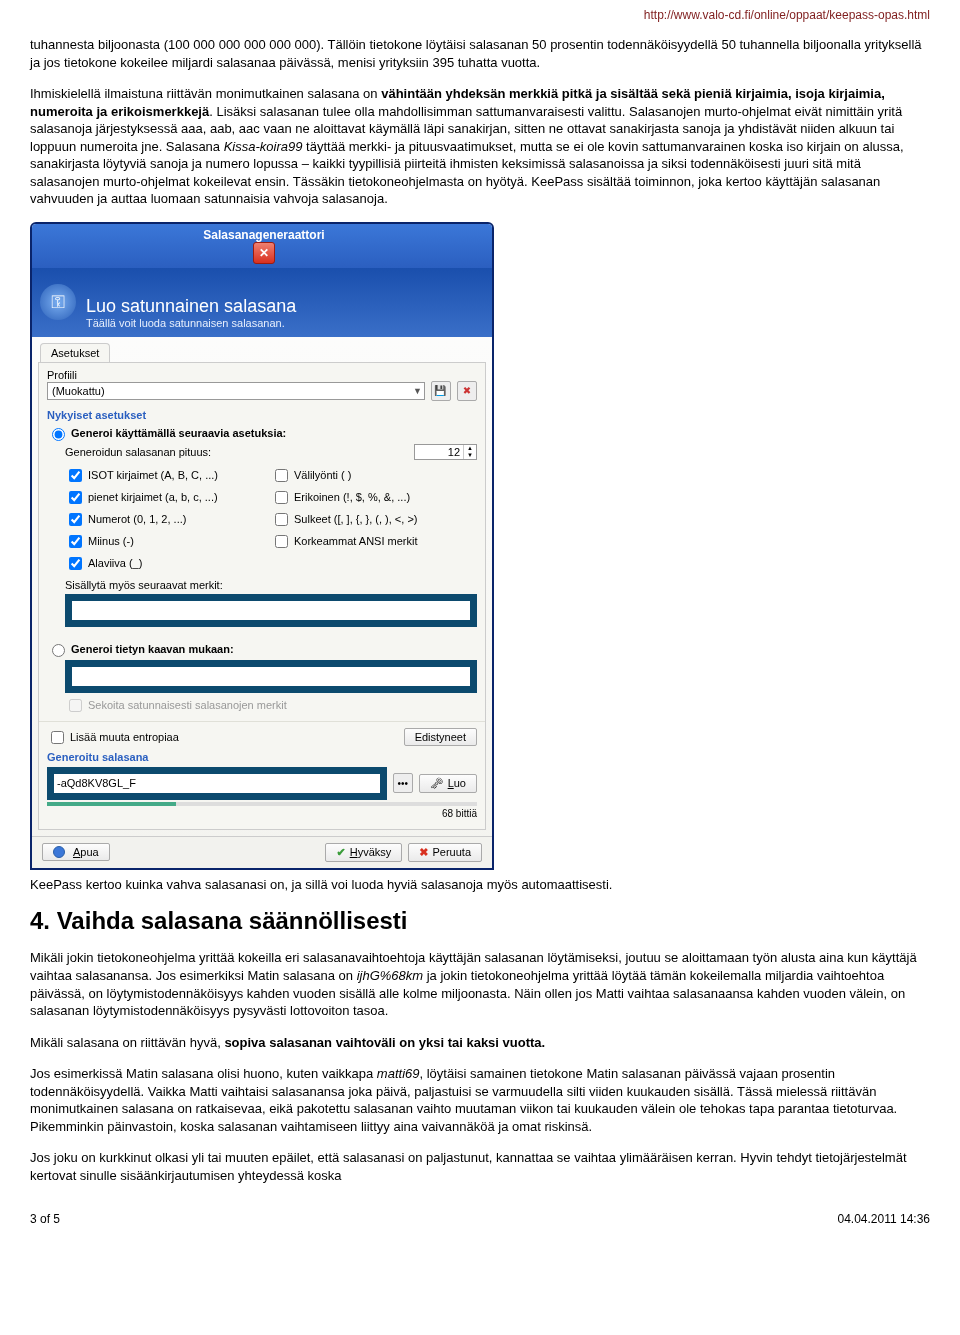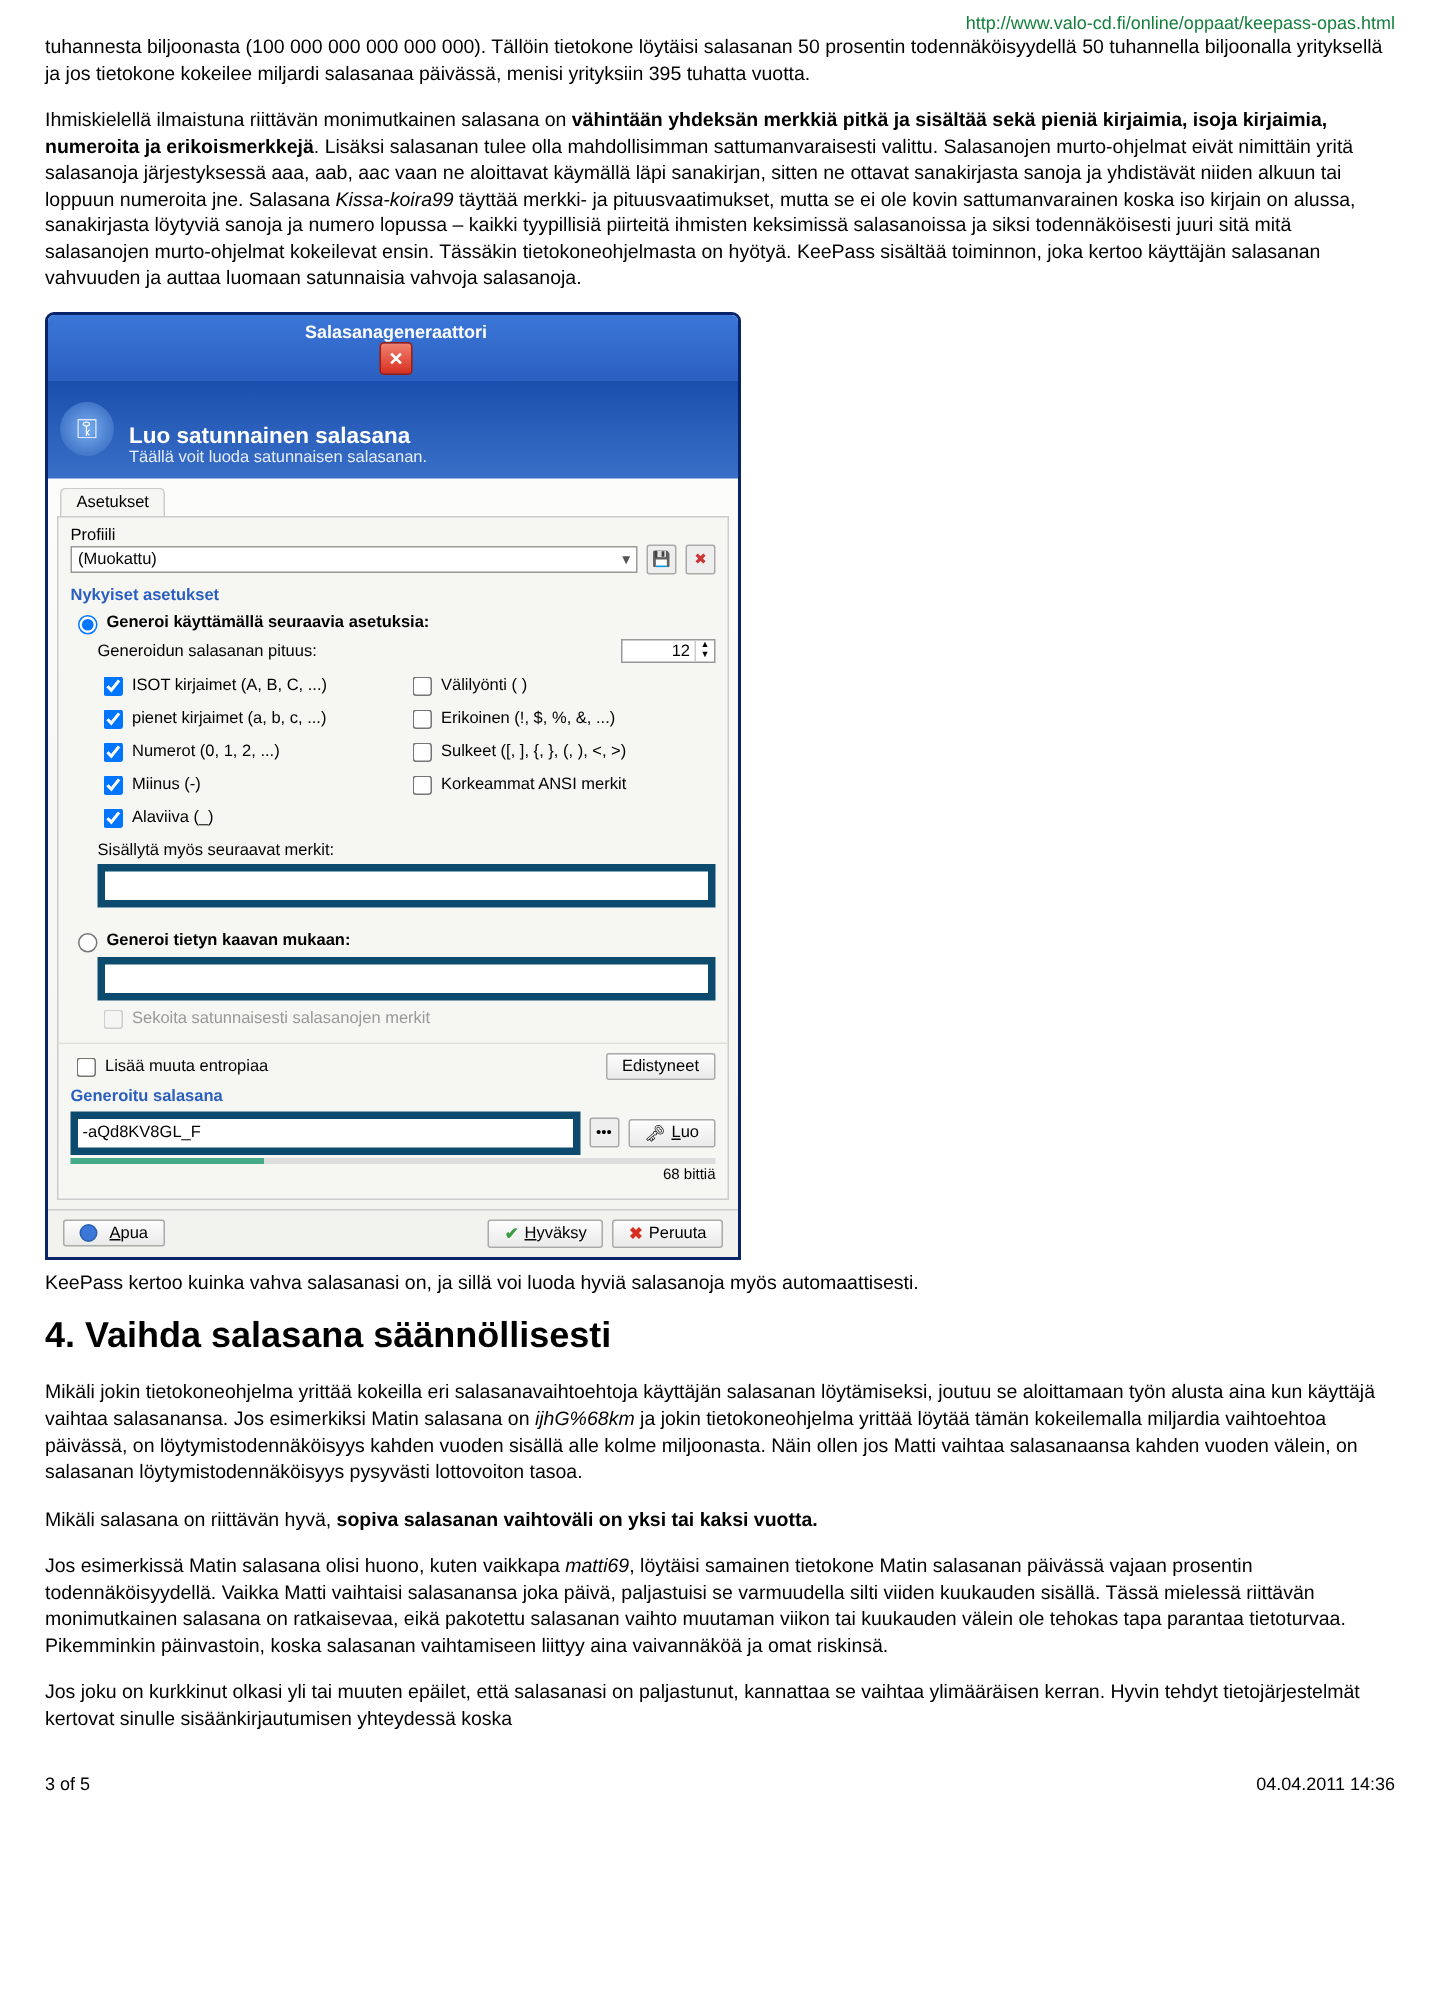--- a/index.html
+++ b/index.html
@@ -10,22 +10,22 @@
     margin: 0;
     padding: 0;
     width: 960px;
   }
   .page {
     padding: 8px 30px 10px 30px;
   }
   .url-header {
     text-align: right;
     font-size: 12px;
-    color: #15803d;
-    margin-bottom: 0;
+    color: #7f1d1d;
+    margin-bottom: 14px;
   }
   p {
     margin: 0 0  14px 0;
     line-height: 1.35;
   }
   .para { margin-bottom: 14px; }
   .bold { font-weight: bold; }
   .italic { font-style: italic; }
   h2 {
     font-size: 24px;
@@ -79,21 +79,21 @@
     padding: 8px;
   }
   .banner-key {
     width: 36px; height: 36px;
     border-radius: 50%;
     background: radial-gradient(#7aaef0,#2a5fb8);
     display:flex;align-items:center;justify-content:center;
     margin-right: 10px;
     font-size: 18px;
   }
-  .banner-title { font-size: 15px; font-weight: bold; margin-top: 20px; }
+  .banner-title { font-size: 18px; font-weight: normal; margin-top: 20px; }
   .banner-sub { font-size: 11px; color: #e6eefc; }
   .tab {
     display: inline-block;
     background: #f6f6f2;
     border: 1px solid #ccc;
     border-bottom: none;
     border-radius: 4px 4px 0 0;
     padding: 3px 10px;
     margin: 6px 0 0 8px;
     font-size: 11px;
@@ -135,21 +135,21 @@
   .twocol { display:flex; }
   .twocol .col { flex:1; }
   .labelline { color:#000; font-size:11px; }
   .spin {
     display:inline-flex; border:1px solid #999; background:#fff; margin-left:6px;
   }
   .spin .val { width:42px; text-align:right; padding:1px 3px; font-size:11px; }
   .spin .arrows { display:flex; flex-direction:column; border-left:1px solid #ccc; }
   .spin .arrows div { font-size:6px; line-height:7px; padding:0 3px; }
   .textin {
-    border:5px solid #0c4a6e;background:#fff; height:17px; padding:1px 3px;font-size:11px;flex:1;
+    border:7px solid #0c4a6e;background:#fff; height:17px; padding:1px 3px;font-size:11px;flex:1;
   }
   .disabled { color:#999; }
   .btn {
     display:inline-flex;align-items:center;gap:4px;
     border:1px solid #aaa;background:linear-gradient(#fdfdfd,#eaeaea);
     padding:2px 10px;border-radius:2px;font-size:11px;
   }
   .section-divider { border-top:1px solid #e0e0d8; margin:6px -8px; }
   .genrow { display:flex; align-items:center; gap:6px; }
   .bitsrow { text-align:right; font-size:10px; margin:2px 0 0 0; }

